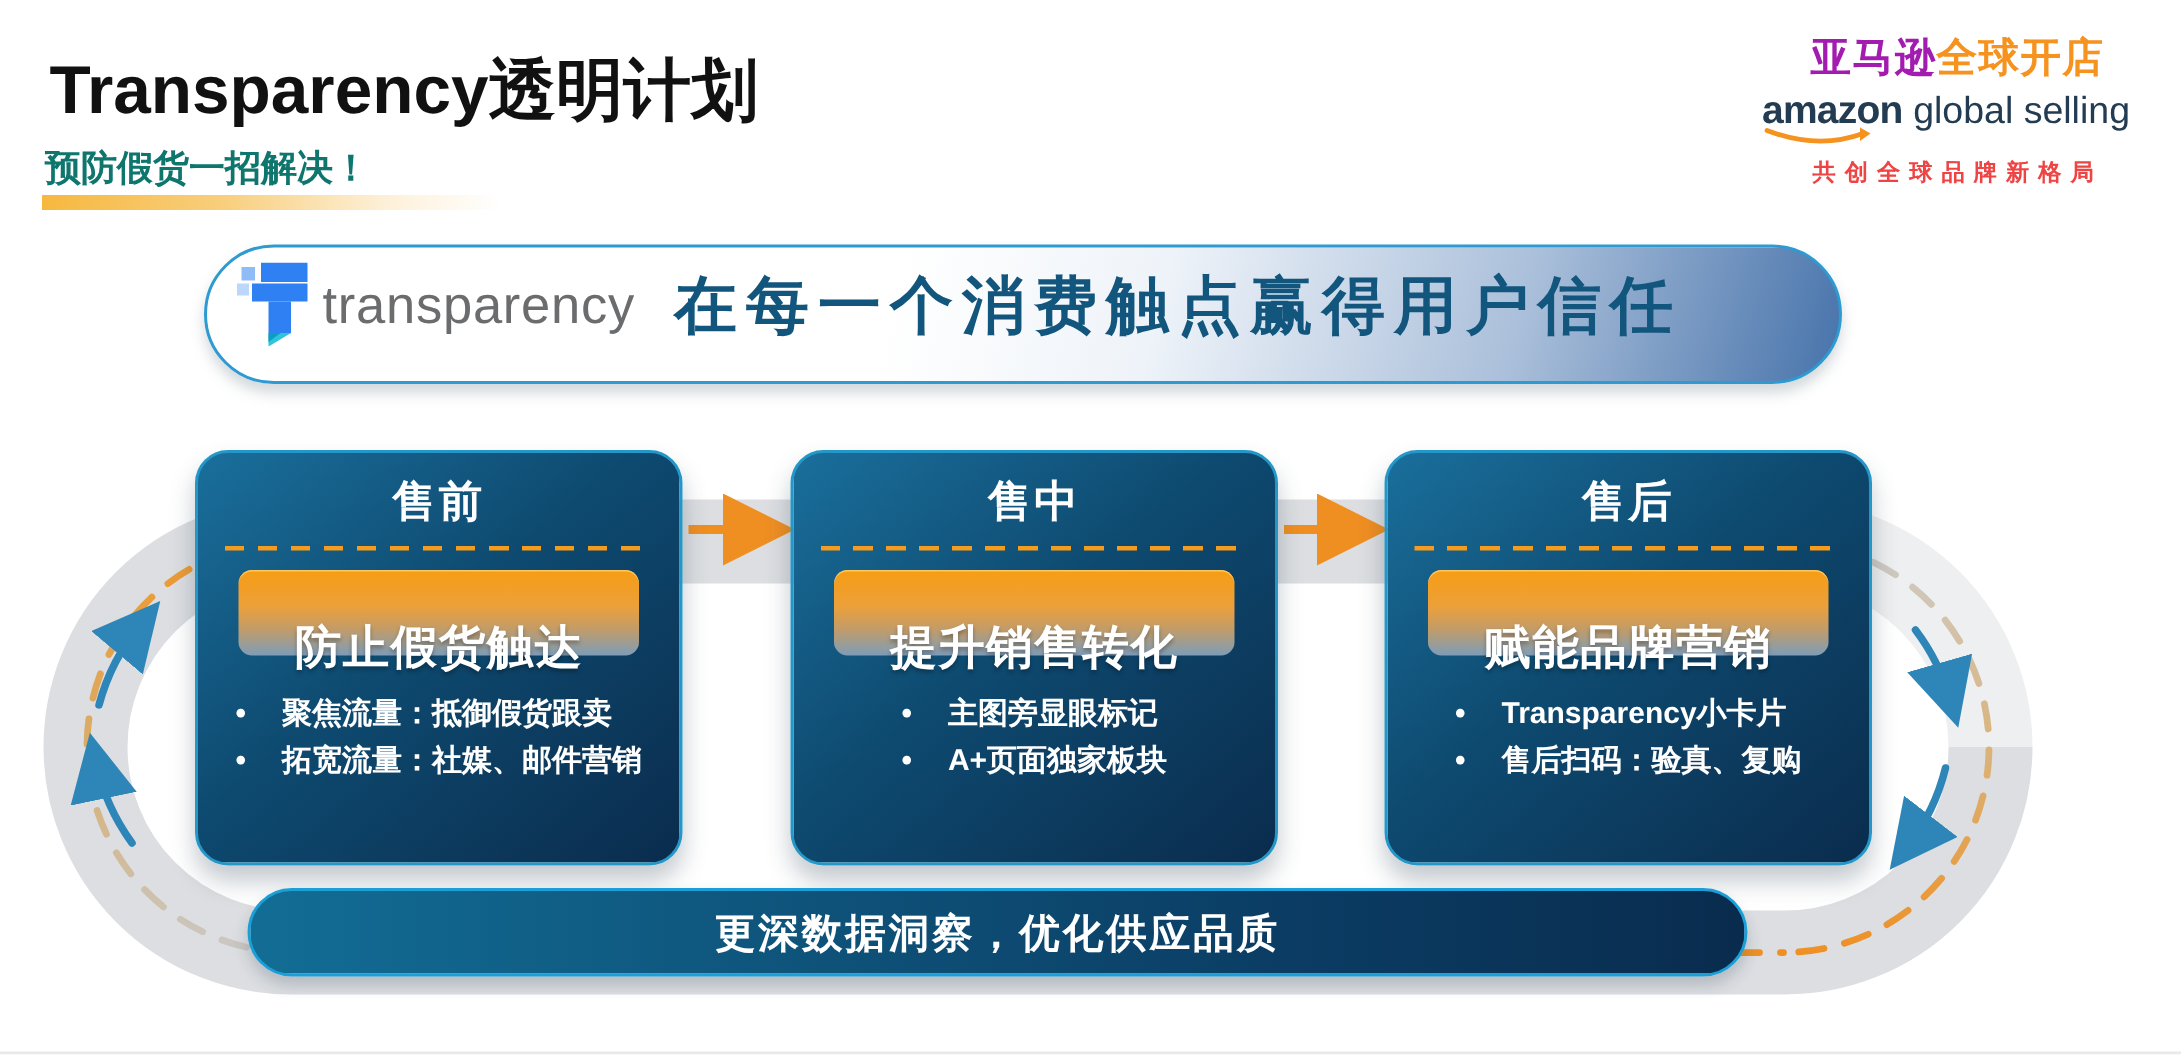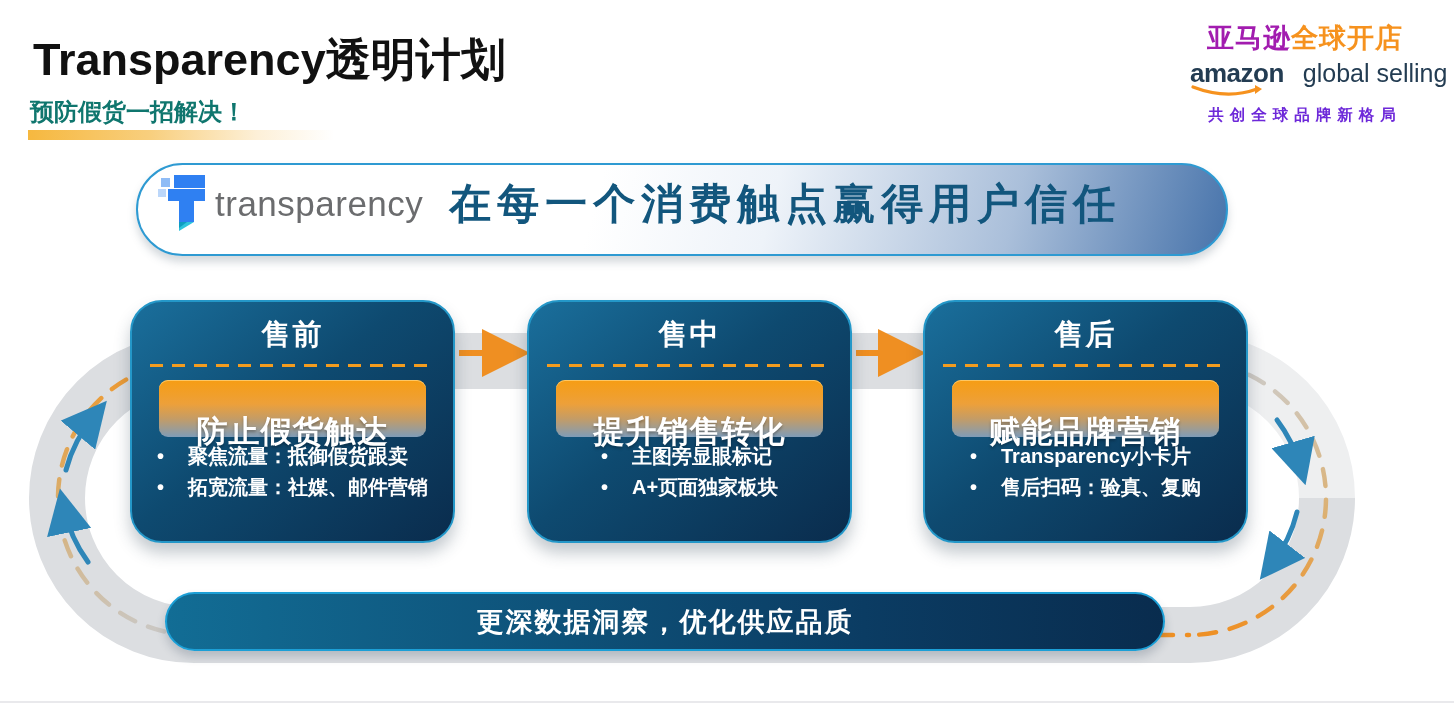--- a/index.html
+++ b/index.html
@@ -10,57 +10,57 @@
   }
   
   .title{position:absolute;left:33px;top:30px;font-size:45px;font-weight:700;color:#111;letter-spacing:0;}
   .subtitle{position:absolute;left:30px;top:96px;font-size:24px;font-weight:800;color:#0f766e;}
   .accent-bar{position:absolute;left:28px;top:130px;width:306px;height:10px;
     background:linear-gradient(90deg,#f6b83f 0%,#f8cf7e 40%,#fdf0d8 75%,#ffffff 100%);}
   .brand{position:absolute;right:34px;top:20px;width:230px;text-align:center;}
   .brand-line1{font-size:27px;font-weight:800;letter-spacing:1px;white-space:nowrap;}
   .brand-cn-navy{color:#a21caf;}
   .brand-cn-orange{color:#f6921e;}
-  .brand-line2{display:flex;justify-content:space-between;align-items:baseline;gap:19px;margin-top:2px;white-space:nowrap;}
+  .brand-line2{display:flex;justify-content:flex-end;align-items:baseline;gap:7px;margin-top:2px;white-space:nowrap;}
   .amazon-word{position:relative;font-size:26px;font-weight:800;color:#233c52;letter-spacing:-0.5px;}
   .amazon-smile{position:absolute;left:1px;bottom:-9px;}
   .global-selling{font-size:25px;font-weight:400;color:#233c52;}
-  .brand-tagline{margin-top:16px;font-size:15.5px;font-weight:700;color:#6d28d9;letter-spacing:6px;white-space:nowrap;}
+  .brand-tagline{margin-top:16px;font-size:15.5px;font-weight:700;color:#ef4444;letter-spacing:6px;white-space:nowrap;}
   
   .banner{
     position:absolute;left:136px;top:163px;width:1092px;height:93px;border-radius:47px;
     border:2px solid #2e9ad2;box-sizing:border-box;z-index:3;
     background:linear-gradient(105deg,#ffffff 42%,#eef3f9 58%,#aabfda 80%,#4c77ad 99%);
     display:flex;align-items:center;padding:0 26px 12px 20px;
     box-shadow:0 6px 9px rgba(110,125,140,.30);
   }
   .t-logo{flex:0 0 auto;margin-top:-2px;}
   .t-word{font-size:35px;color:#6b6c6e;font-weight:400;margin-left:9px;letter-spacing:0.5px;}
   .slogan{display:flex;margin-left:26px;font-size:42px;font-weight:800;color:#12567d;letter-spacing:6px;white-space:nowrap;}
   
   .track{position:absolute;left:0;top:0;z-index:0;}
   
   .card{
-    position:absolute;top:300px;width:325px;height:243px;border-radius:32px;z-index:2;
+    position:absolute;top:300px;width:325px;height:277px;border-radius:22px;z-index:2;
     border:2px solid #2497c8;box-sizing:border-box;
     background:linear-gradient(140deg,#1a6f9c 0%,#0e4a70 45%,#0a2c4d 100%);
     box-shadow:0 10px 16px rgba(40,60,80,.28);
   }
   .card1{left:130px;} .card2{left:527px;} .card3{left:923px;}
   .stage{margin-top:13px;text-align:center;font-size:29px;font-weight:800;color:#ffffff;letter-spacing:2px;}
   .stage-divider{height:3px;margin:9px 18px 0;
     background:repeating-linear-gradient(to right,#f39c1f 0 13px,transparent 13px 22px);}
   .highlight-box{
     margin:13px 27px 0;height:57px;border-radius:9px;
     display:flex;align-items:center;justify-content:center;
     background:linear-gradient(180deg,#f69d13 0%,#eda03a 42%,#c49c66 68%,#7f9cb8 100%);
     box-shadow:inset 0 1px 0 rgba(255,210,120,.8);
   }
   .highlight-text{font-size:31px;font-weight:800;color:#ffffff;letter-spacing:1px;text-shadow:0 2px 3px rgba(0,0,0,.3);margin-top:47px;}
-  .bullets{margin:4px auto 0;padding:0;list-style:none;width:max-content;}
+  .bullets{margin:24px auto 0;padding:0;list-style:none;width:max-content;}
   .bullets li{display:flex;align-items:flex-start;font-size:20px;font-weight:600;color:#ffffff;line-height:31px;}
   .bullets li::before{content:"•";margin-right:24px;font-size:20px;}
   
   .bottom-pill{
     position:absolute;left:165px;top:592px;width:1000px;height:59px;border-radius:32px;z-index:2;
     border:2px solid #1c9fd6;box-sizing:border-box;
     background:linear-gradient(90deg,#126d95 0%,#0b3c63 70%,#092c4e 100%);
     display:flex;align-items:center;justify-content:center;
     box-shadow:0 6px 10px rgba(40,60,80,.22);
   }

